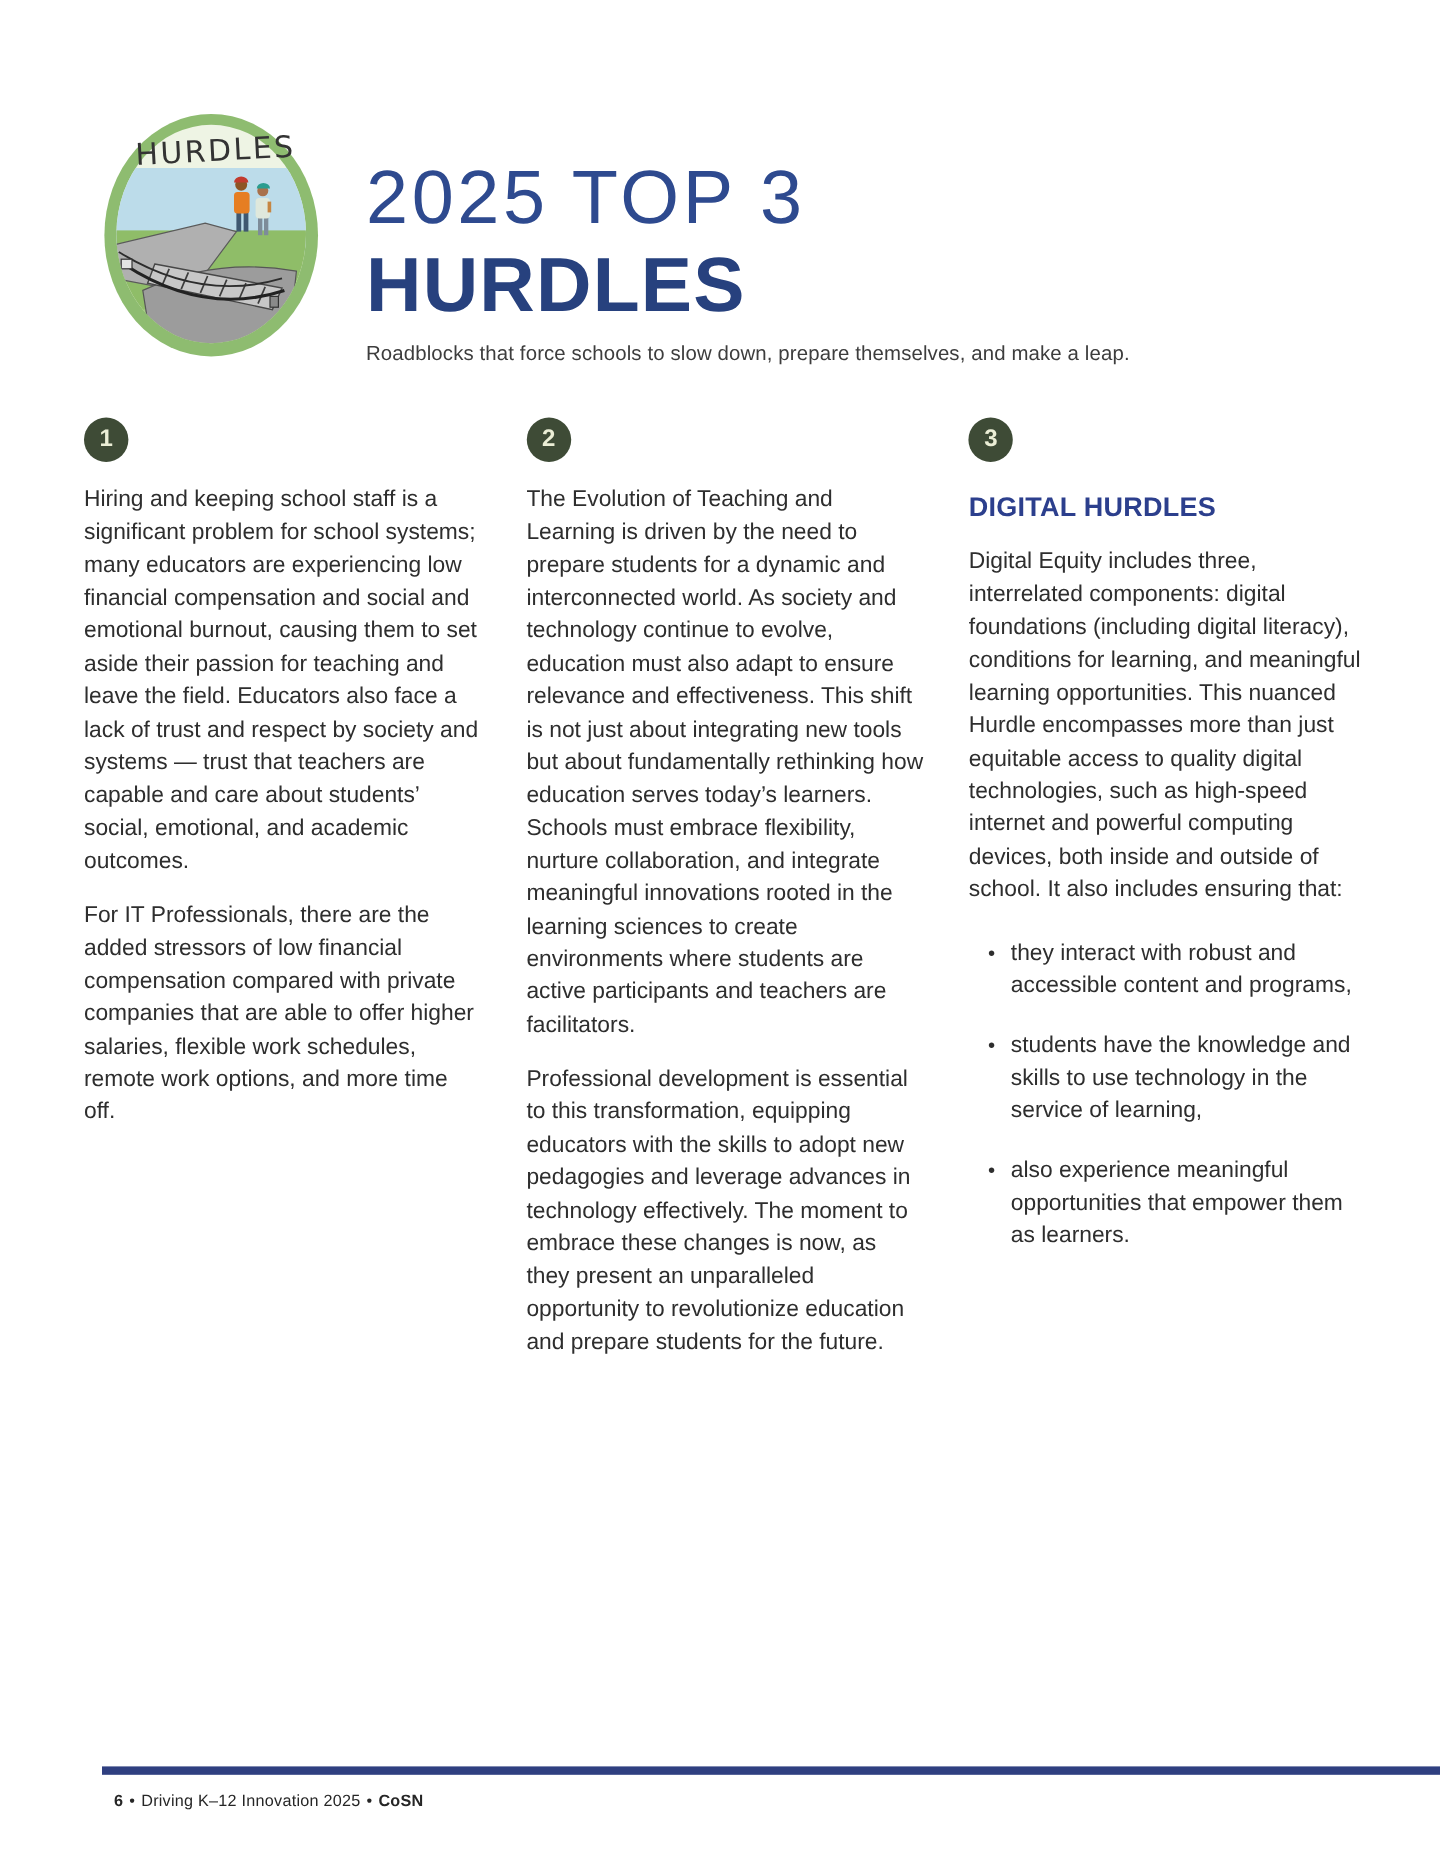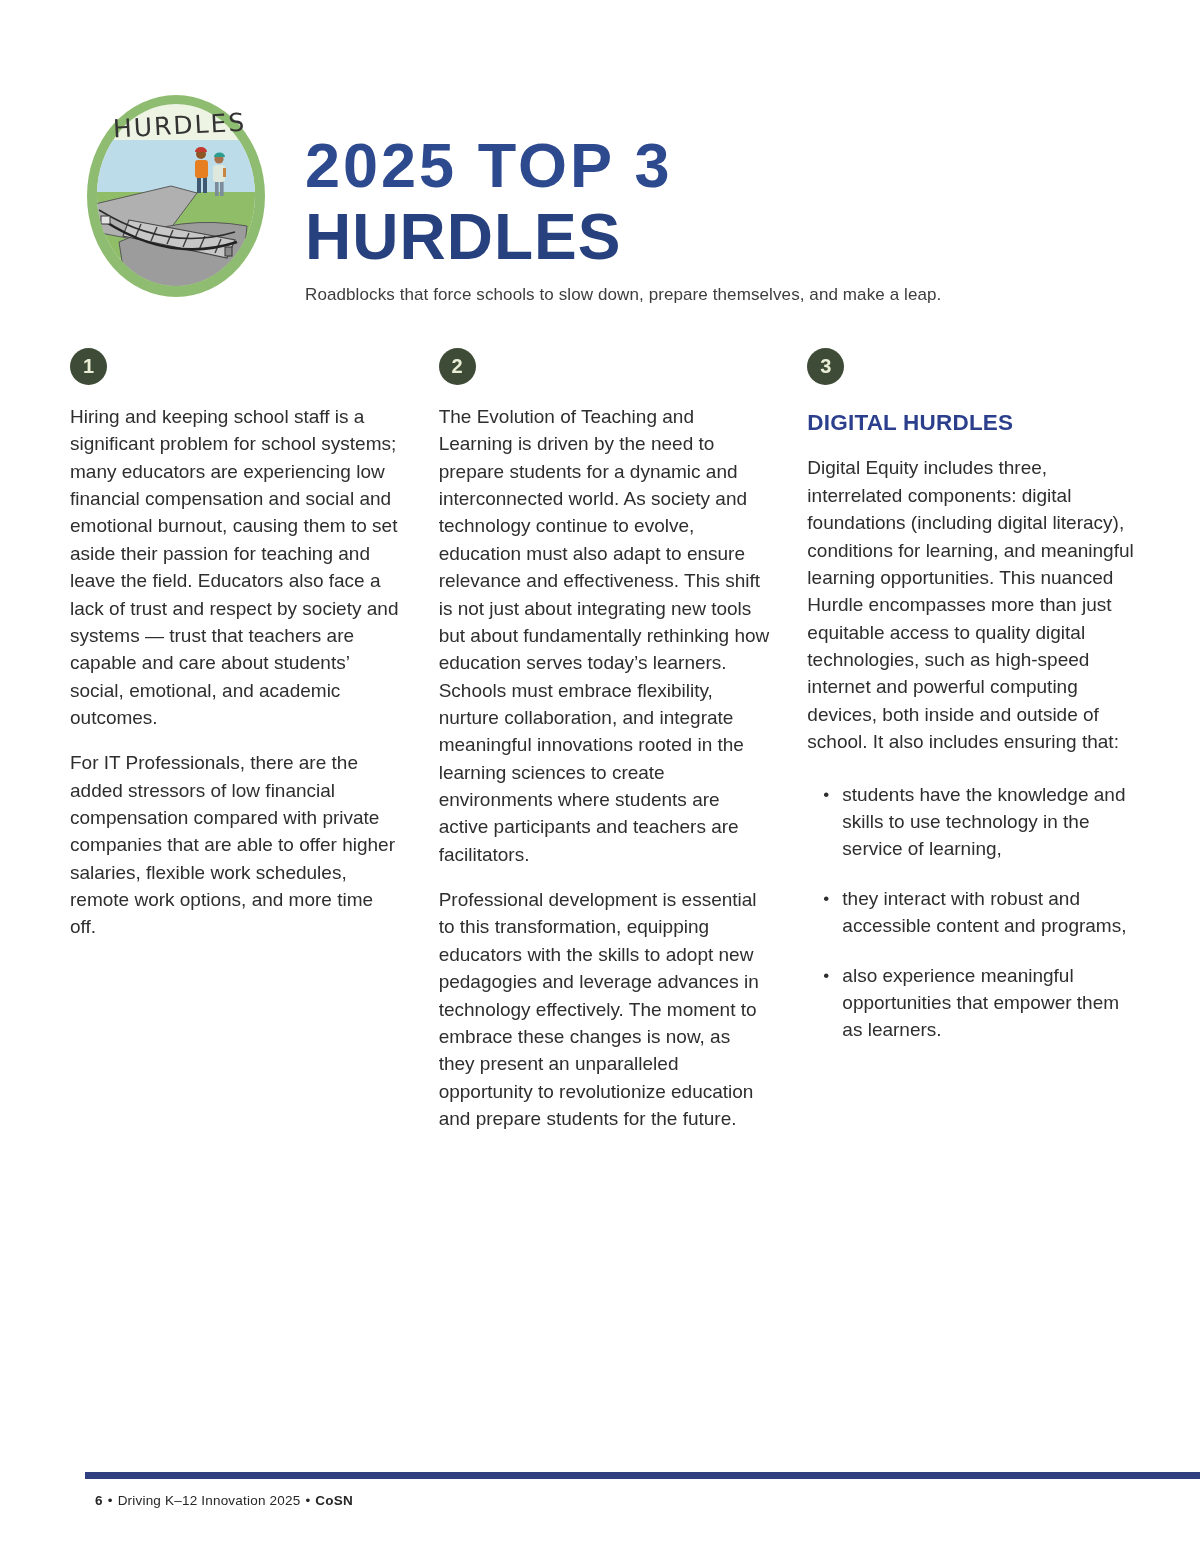--- a/index.html
+++ b/index.html
@@ -5,21 +5,21 @@
   html,body { margin:0; padding:0; }
   body {
     width:1200px; height:1555px; position:relative;
     background:#ffffff; font-family:"Liberation Sans", sans-serif;
     color:#2e2e2e; overflow:hidden;
   }
   .header { position:absolute; left:85px; top:92px; display:flex; align-items:flex-start; }
   .logo-wrap { width:182px; height:207px; flex:0 0 auto; }
   .title-block { margin-left:38px; padding-top:42px; }
   .title-line1 {
-    font-size:63px; line-height:1.0; color:#2e4a8f; font-weight:700;
+    font-size:63px; line-height:1.0; color:#2e4a8f; font-weight:400;
     letter-spacing:3px;
   }
   .title-line2 {
     font-size:64px; line-height:1.0; color:#27417e; font-weight:800;
     letter-spacing:1px; margin-top:8px;
   }
   .subtitle { font-size:17px; color:#3d3d3d; margin-top:16px; letter-spacing:0.1px; }
 
   .columns {
     position:absolute; left:70px; right:62px; top:348px;
@@ -137,22 +137,22 @@
       <p>Professional development is essential to this transformation, equipping educators with the skills to adopt new pedagogies and leverage advances in technology effectively. The moment to embrace these changes is now, as they present an unparalleled opportunity to revolutionize education and prepare students for the future.</p>
     </div>
   </div>
 
   <div class="col">
     <div class="badge">3</div>
     <div class="col-heading">DIGITAL HURDLES</div>
     <div class="col-body">
       <p>Digital Equity includes three, interrelated components: digital foundations (including digital literacy), conditions for learning, and meaningful learning opportunities. This nuanced Hurdle encompasses more than just equitable access to quality digital technologies, such as high-speed internet and powerful computing devices, both inside and outside of school. It also includes ensuring that:</p>
       <ul>
+        <li>they interact with robust and accessible content and programs,</li>
         <li>students have the knowledge and skills to use technology in the service of learning,</li>
-        <li>they interact with robust and accessible content and programs,</li>
         <li>also experience meaningful opportunities that empower them as learners.</li>
       </ul>
     </div>
   </div>
 
 </div>
 
 <div class="footer-rule"></div>
 <div class="footer-text">
   <span class="b">6</span><span class="sep">•</span><span>Driving K–12 Innovation 2025</span><span class="sep">•</span><span class="b">CoSN</span>

